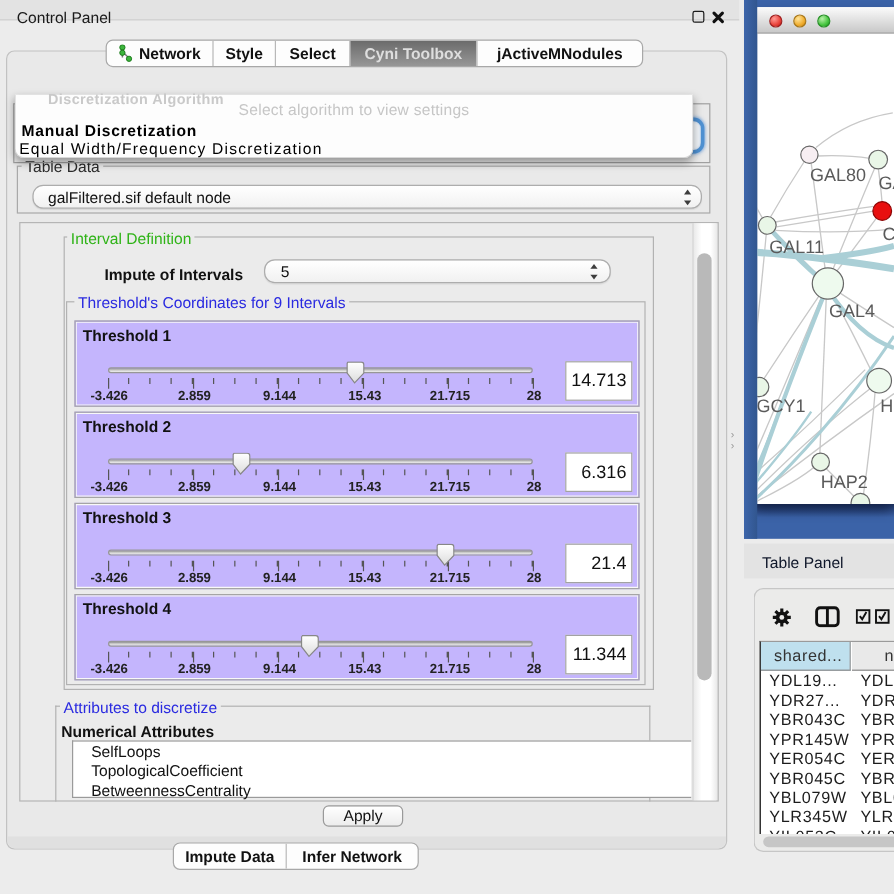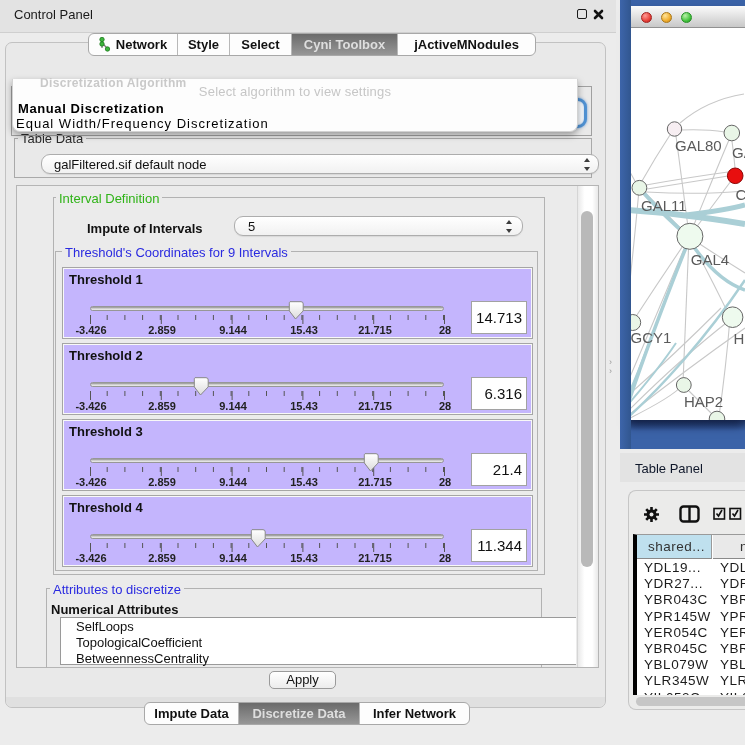--- a/index.html
+++ b/index.html
@@ -1,41 +1,41 @@
 <!DOCTYPE html>
 <html><head>
 <meta charset="utf-8">
 <style>
 * { margin:0; padding:0; box-sizing:border-box; }
 html,body { width:745px; height:745px; background:#ececec; font-family:"Liberation Sans", sans-serif; overflow:hidden; }
 #page { position:relative; width:745px; height:745px; background:#ececec; }
 .abs { position:absolute; }
 
-#titlebar { left:0; top:0; width:616px; height:33px; background:#e3e3e3; border-bottom:1px solid #cfcfcf;padding-left:31px; }
+#titlebar { left:0; top:0; width:616px; height:17px; background:#e3e3e3; border-bottom:1px solid #cfcfcf;padding-left:31px; }
 #titlebar .t { position:absolute; left:14px; top:7px; font-size:13px; color:#1a1a1a; }
 #float-ico { position:absolute; left:577px; top:9px; width:10px; height:10px; border:1.6px solid #1a1a1a; border-radius:2px; }
 #close-ico { position:absolute; left:592px; top:4px; font-size:13px; font-weight:bold; color:#111; }
 
 #bigpanel { left:5px; top:42px; width:601px; height:666px; background:#e9e9e9; border:1px solid #c2c2c2; border-radius:7px; }
 
 .tabstrip { display:flex; height:23px; background:#fdfdfd; border:1px solid #a8a8a8; border-radius:6px; overflow:hidden; font-size:13px; font-weight:600; color:#111; }
 .tabstrip .seg { display:flex; align-items:center; justify-content:center; height:100%; border-right:1px solid #b8b8b8; padding:0 2px; }
 .tabstrip .seg:last-child { border-right:none; }
 .tabstrip .dark { background:linear-gradient(180deg,#6b6b6b,#979797); color:#dedede; }
 #toptabs { left:88px; top:33px; }
 #bottabs { left:144px; top:702px; }
 
 #setpanel { left:16px; top:185px; width:583px; height:483px; background:#ebebeb; border:1px solid #b5b5b5; }
 #sb-track { left:577px; top:186px; width:20px; height:481px; background:linear-gradient(90deg,#e9e9e9,#ffffff 35%,#ffffff 75%,#ececec); border-left:1px solid #d5d5d5; }
 #sb-thumb { left:581px; top:211px; width:12px; height:356px; background:#b9b9b9; border-radius:6px; }
 
 .group { border:1px solid #b2b2b2; }
 .gtitle { position:absolute; font-size:13px; background:#ebebeb; padding:0 3px; white-space:nowrap; }
 
-.combo { background:linear-gradient(180deg,#ffffff,#f1f1f1); border:1px solid #adadad; border-radius:9px; font-size:13px; color:#111; display:flex; align-items:center; box-shadow:0 1px 1px rgba(0,0,0,0.08);margin-left:14px; }
+.combo { background:linear-gradient(180deg,#ffffff,#f1f1f1); border:1px solid #adadad; border-radius:9px; font-size:13px; color:#111; display:flex; align-items:center; box-shadow:0 1px 1px rgba(0,0,0,0.08); }
 .arrows { position:absolute; width:9px; height:13px; }
 .arrows:before { content:""; position:absolute; left:1px; top:0; border-left:3.5px solid transparent; border-right:3.5px solid transparent; border-bottom:4.5px solid #3c3c3c; }
 .arrows:after { content:""; position:absolute; left:1px; bottom:0; border-left:3.5px solid transparent; border-right:3.5px solid transparent; border-top:4.5px solid #3c3c3c; }
 
 .thpanel { position:absolute; left:62px; width:471px; height:72px; background:#c4b5fd; border:1px solid #a5a5a5; box-shadow:inset 0 0 0 1px #f8f8f8; }
 .thlabel { position:absolute; left:6px; top:4px; font-size:13px; font-weight:bold; color:#111; }
 .track { position:absolute; left:27px; top:38px; width:354px; height:5px; background:linear-gradient(180deg,#8f8f8f,#c9c9c9 45%,#efefef); border:1px solid #979797; border-radius:3px; }
 .thumb { position:absolute; top:33px; width:17px; height:19px; }
 .vbox { position:absolute; left:408px; top:33px; width:56px; height:33px; background:#ffffff; border:1px solid #a2a2a2; font-size:15px; color:#111; text-align:right; padding:7px 4px 0 0; }
 .ticks { position:absolute; left:27px; top:47px; width:355px; height:10px; }
@@ -205,21 +205,20 @@
   <div class="abs group" style="left:46px; top:588px; width:496px; height:80px; border-bottom:none;"></div>
   <div class="gtitle" style="left:50px; top:582px; color:#2a2ae0;">Attributes to discretize</div>
   <div class="abs" style="left:51px; top:602px; font-size:13px; font-weight:bold; color:#111;">Numerical Attributes</div>
   <div class="abs" id="numlist">SelfLoops<br>TopologicalCoefficient<br>BetweennessCentrality</div>
 
   <div class="abs" id="applybtn">Apply</div>
   <div class="abs" style="left:6px; top:697px; width:599px; height:10px; background:#e0e0e0; border-radius:0 0 7px 7px;"></div>
 
   <div class="abs tabstrip" id="bottabs">
     <div class="seg" style="width:94px;">Impute Data</div>
-    <div class="seg dark" style="width:121px;">Discretize Data</div>
     <div class="seg" style="width:109px;">Infer Network</div>
   </div>
 
   <div class="abs" id="desktop"></div>
   <div class="abs" id="netwin">
     <div id="nettitle">
       <div class="tl" style="left:10px; background:radial-gradient(circle at 35% 30%,#ff9a94,#e8423a 60%,#b01a14); border:0.5px solid #a02020;"></div>
       <div class="tl" style="left:30px; background:radial-gradient(circle at 35% 30%,#ffe49a,#f0ad2e 60%,#c07d10); border:0.5px solid #a87718;"></div>
       <div class="tl" style="left:50px; background:radial-gradient(circle at 35% 30%,#b8f0a8,#46c53f 60%,#1e8c1e); border:0.5px solid #259025;"></div>
     </div>
@@ -313,21 +312,21 @@
   </svg>
   <svg class="abs" style="left:713px; top:507px;" width="32" height="13" viewBox="0 0 32 13">
     <g fill="none" stroke="#111" stroke-width="1.6">
       <rect x="1" y="1.5" width="10.5" height="10.5"></rect>
         <path d="M3.5,6.5 l2,2.5 l3.5,-6"></path>
       <rect x="17" y="1.5" width="10.5" height="10.5"></rect>
         <path d="M19.5,6.5 l2,2.5 l3.5,-6"></path>
     </g>
   </svg>
 
-  <div class="abs" style="left:633px; top:534px; width:112px; height:161px; overflow:hidden; border-left:4px solid #000000; border-top:1px solid #9a9a9a; background:#ffffff; font-size:13.5px; letter-spacing:0.55px; color:#1c1c1c;">
+  <div class="abs" style="left:633px; top:534px; width:112px; height:161px; overflow:hidden; border-left:1px solid #000000; border-top:1px solid #9a9a9a; background:#ffffff; font-size:13.5px; letter-spacing:0.55px; color:#1c1c1c;">
     <div style="position:absolute; left:0; top:0; width:75px; height:24px; background:#bfe0ee; border-right:1px solid #9a9a9a; border-bottom:1px solid #8a8a8a; text-align:center; line-height:23px; letter-spacing:0.5px; text-indent:5px; color:#333;">shared...</div>
     <div style="position:absolute; left:76px; top:0; width:40px; height:24px; background:#e9e9e9; border-bottom:1px solid #8a8a8a; padding-left:27px; line-height:23px; color:#333;">n</div>
     <div style="position:absolute; left:7px; top:25px; line-height:16.2px;">YDL19...<br>YDR27...<br>YBR043C<br>YPR145W<br>YER054C<br>YBR045C<br>YBL079W<br>YLR345W<br>YIL052C</div>
     <div style="position:absolute; left:83px; top:25px; line-height:16.2px; white-space:nowrap;">YDL19...<br>YDR27...<br>YBR043C<br>YPR145W<br>YER054C<br>YBR045C<br>YBL079W<br>YLR345W<br>YIL052C</div>
   </div>
   <div class="abs" style="left:636px; top:697px; width:109px; height:9px; background:#c6c6c6; border-radius:4.5px 0 0 4.5px;"></div>
 
   <div class="abs" id="popup">
     <div class="ghost">Discretization Algorithm</div>
     <div class="hint">Select algorithm to view settings</div>

